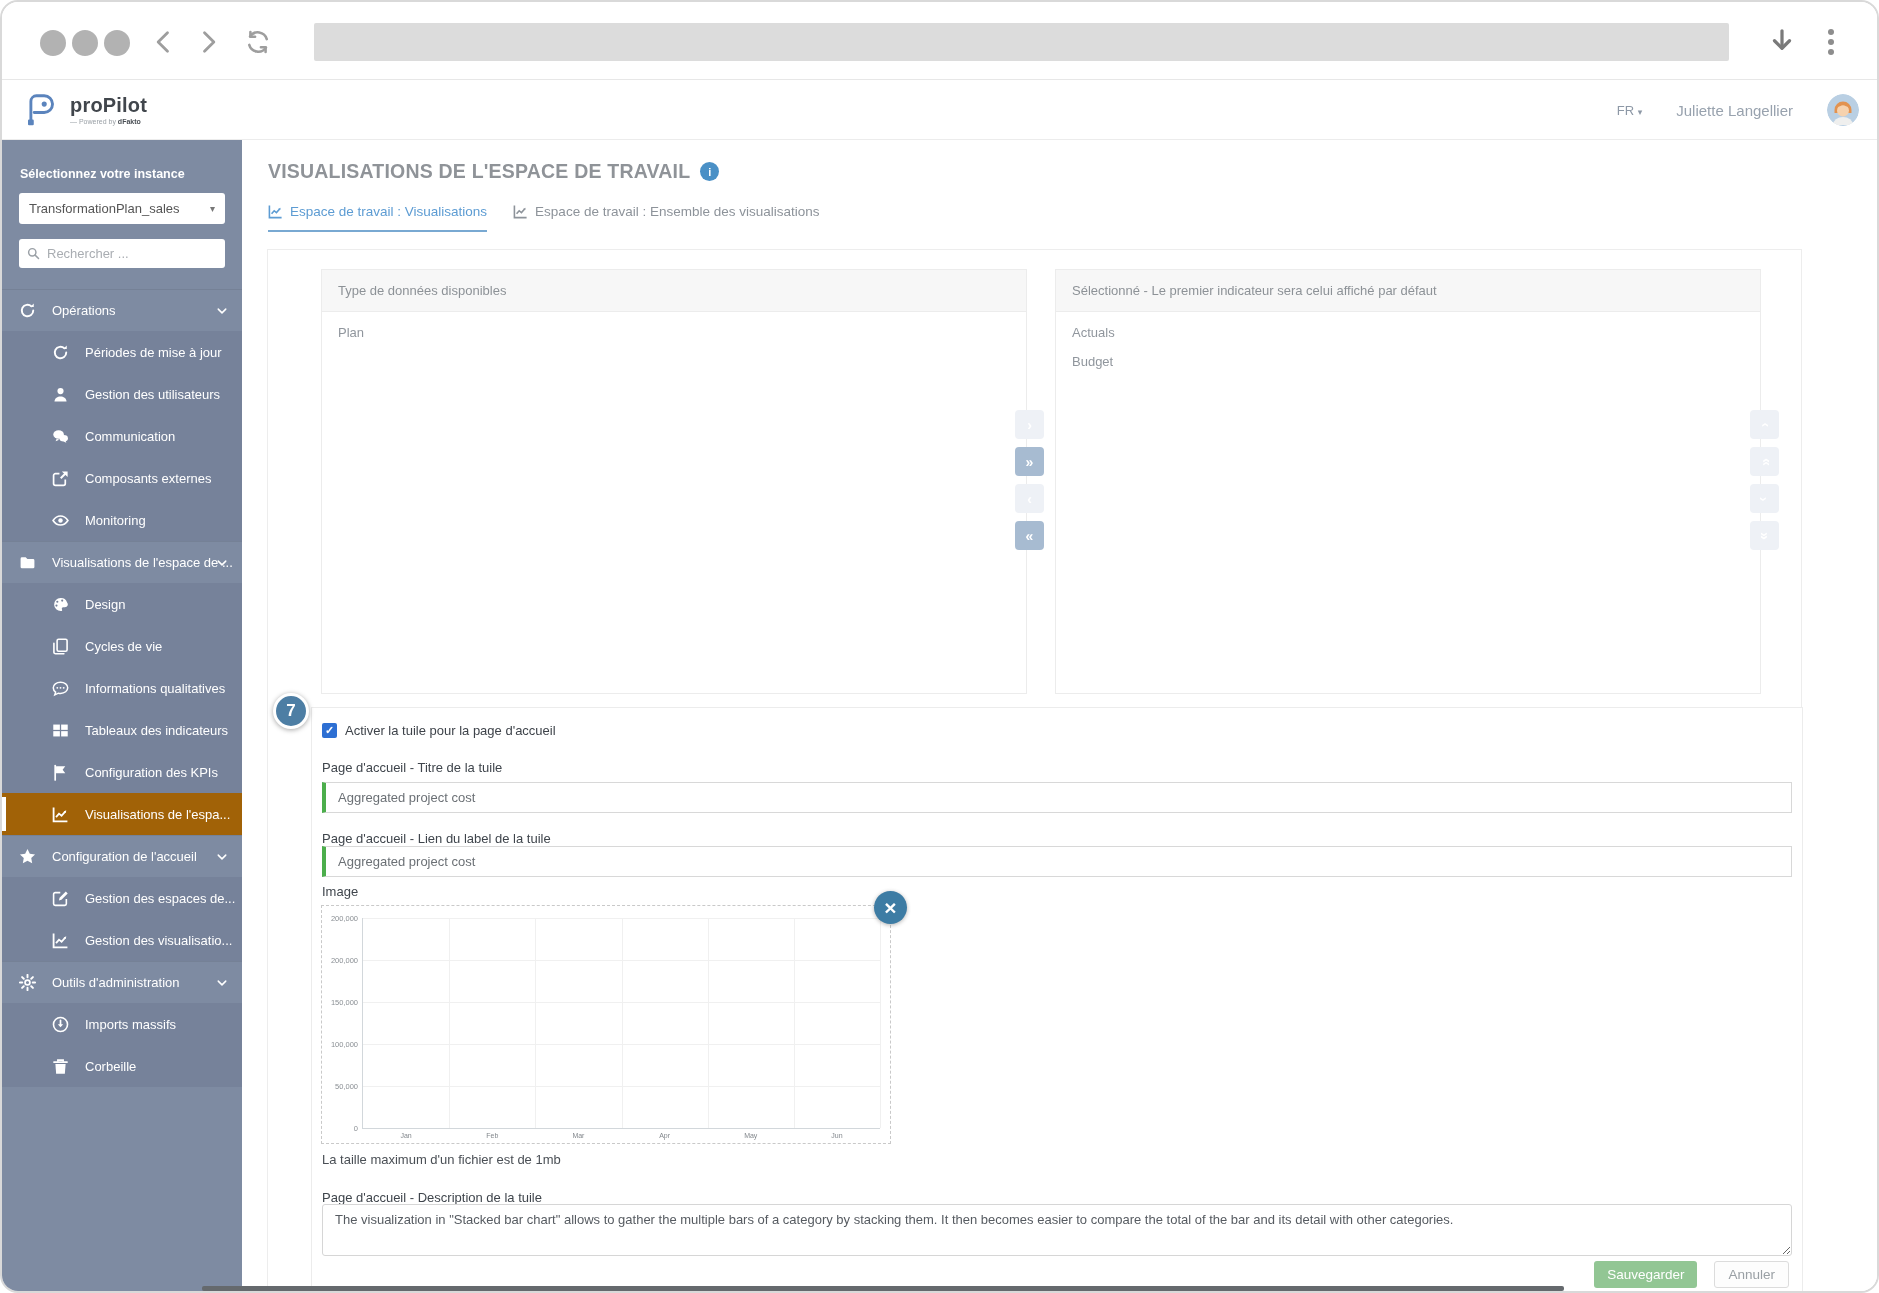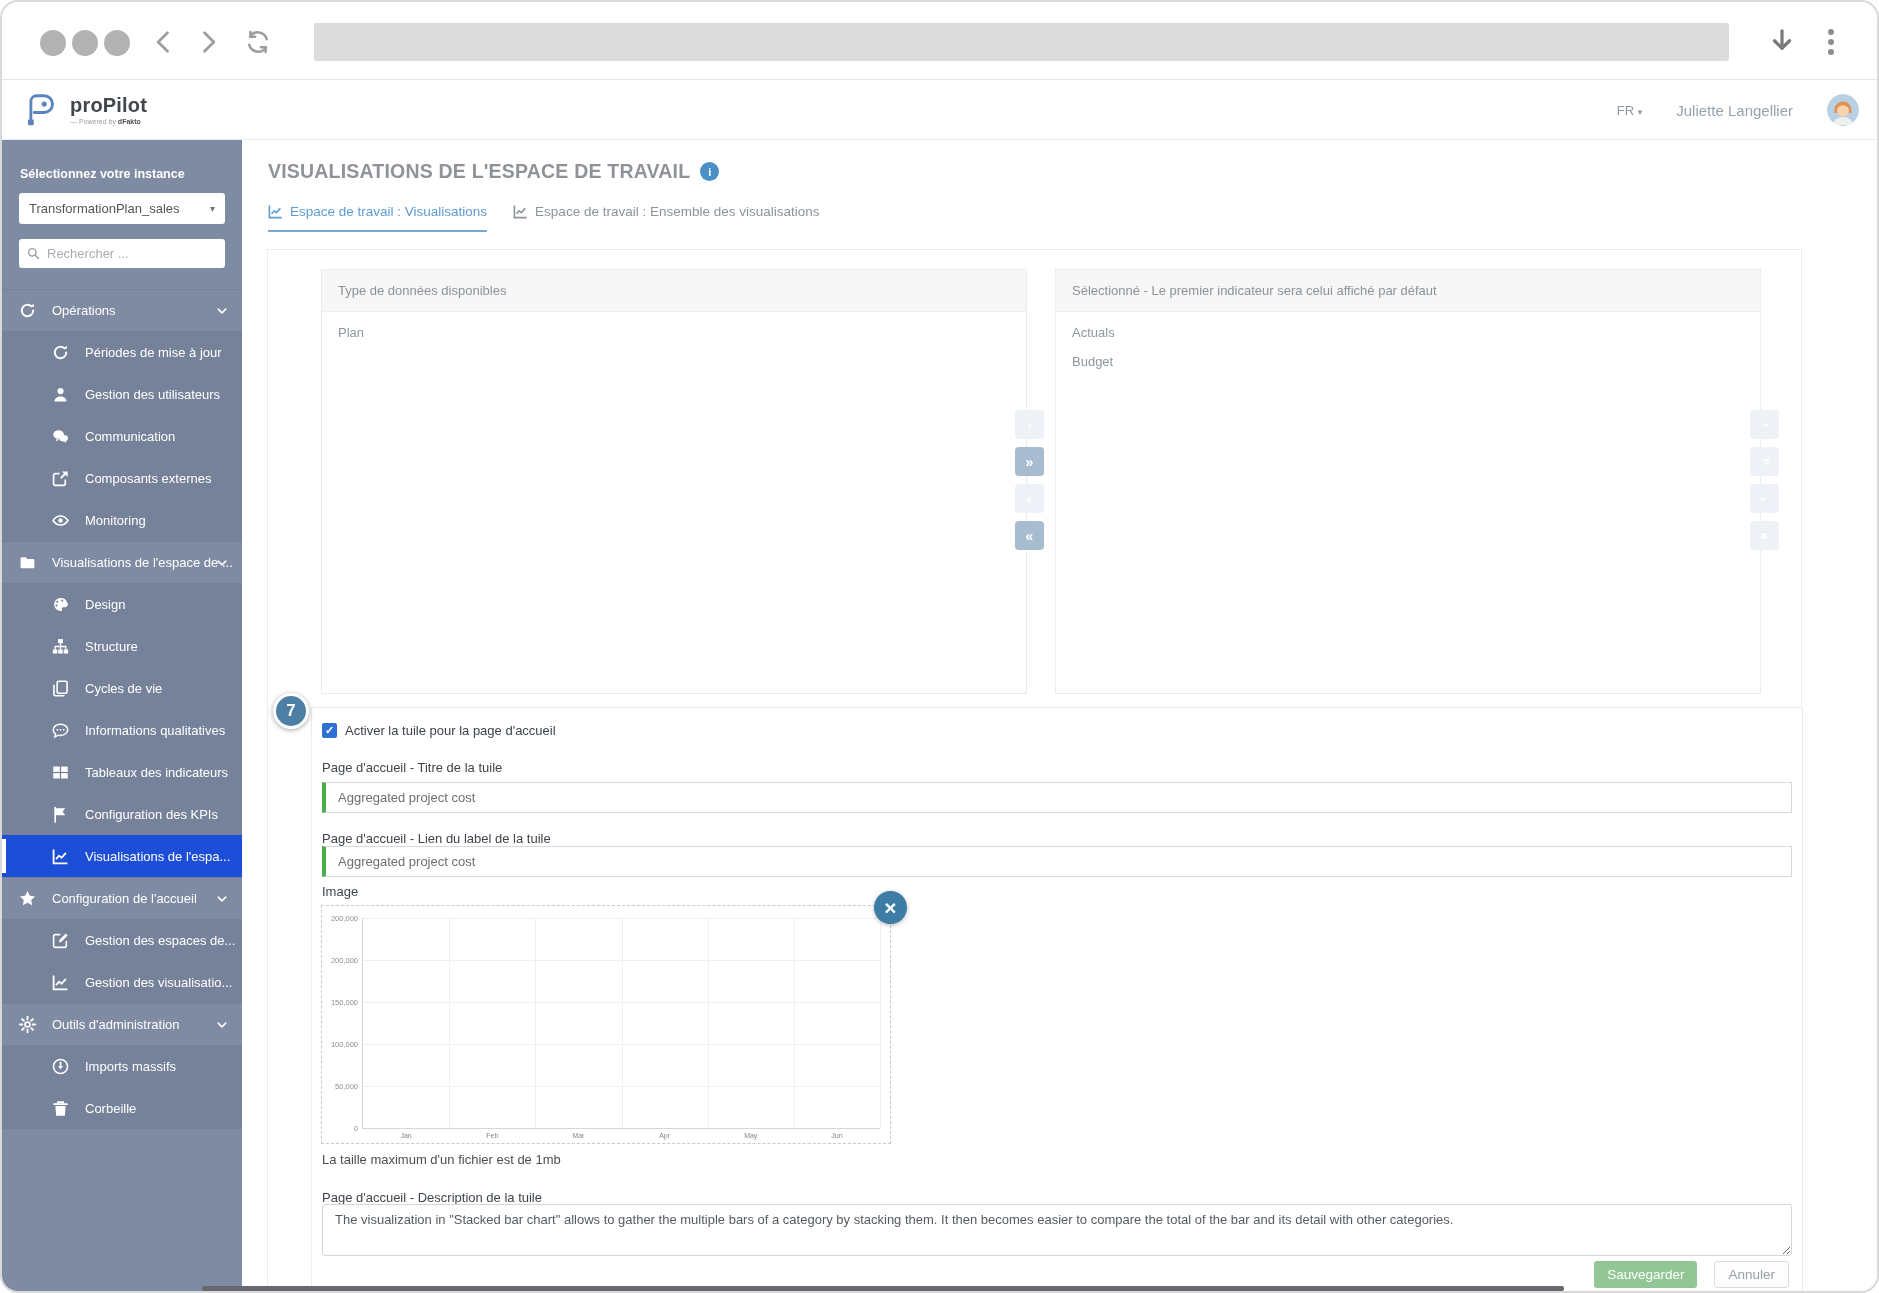--- a/index.html
+++ b/index.html
@@ -40,21 +40,21 @@
   .side-select .sel-caret { margin-left:auto; font-size:10px; color:#777; }
   .side-search { position:absolute; left:17px; top:99px; width:206px; height:29px; background:#fff; border-radius:3px;
                  display:flex; align-items:center; padding:0 8px; gap:7px; }
   .side-search svg { width:13px; height:13px; color:#9aa0a6; flex:none; }
   .side-search input { border:none; outline:none; width:100%; font-size:13px; color:#555; font-family:inherit; }
   .side-search input::placeholder { color:#a9adb2; }
   .nav { position:absolute; left:0; top:149px; right:0; }
   .nav-item { height:42px; display:flex; align-items:center; color:#fff; font-size:13px; cursor:pointer; position:relative; }
   .nav-item.parent { background:#7e8ba2; border-top:1px solid rgba(0,0,0,.07); padding-left:17px; }
   .nav-item.child  { background:#76829a; padding-left:50px; }
-  .nav-item.child.active { background:#1d4ed8; }
+  .nav-item.child.active { background:#a16207; }
   .nav-item.child.active::before { content:""; position:absolute; left:0; top:4px; bottom:4px; width:4px; background:#fff; }
   .nav-ic { width:17px; height:17px; flex:none; margin-right:16px; }
   .nav-ic svg { width:100%; height:100%; }
   .nav-chev { position:absolute; right:14px; width:12px; height:12px; }
   .nav-chev svg { width:100%; height:100%; }
 
   
   .main { position:absolute; left:240px; top:138px; right:0; bottom:0; background:#fff; overflow:hidden; }
   .page-title-row { position:absolute; left:26px; top:20px; display:flex; align-items:center; gap:10px; }
   .page-title { font-size:19.5px; font-weight:bold; color:#8f9398; letter-spacing:.2px; }
@@ -261,30 +261,20 @@
             </svg></span>
         </div>
         <div class="nav-item child">
           <span class="nav-ic"><svg viewBox="0 0 16 16">
               <path d="M8 1.8a6.2 6.2 0 1 0 .4 12.4c1.1 0 1.4-.8 1-1.6-.5-1 .1-1.9 1.3-1.9h1.5A2.8 2.8 0 0 0 14.2 6 6.2 6.2 0 0 0 8 1.8z" fill="currentColor"></path>
               <circle cx="5" cy="5.4" r="1" fill="#76829a"></circle>
               <circle cx="9.6" cy="4.3" r="1" fill="#76829a"></circle>
               <circle cx="4.2" cy="9" r="1" fill="#76829a"></circle>
             </svg></span>
           <span>Design</span>
-        </div>
-        <div class="nav-item child">
-          <span class="nav-ic"><svg viewBox="0 0 16 16">
-              <rect x="5.7" y="1" width="4.6" height="3.8" fill="currentColor"></rect>
-              <rect x="0.8" y="10.8" width="4.2" height="3.8" fill="currentColor"></rect>
-              <rect x="5.9" y="10.8" width="4.2" height="3.8" fill="currentColor"></rect>
-              <rect x="11" y="10.8" width="4.2" height="3.8" fill="currentColor"></rect>
-              <path d="M8 4.8v3M3 10.8V8h10v2.8M8 8v2.8" fill="none" stroke="currentColor" stroke-width="1.2"></path>
-            </svg></span>
-          <span>Structure</span>
         </div>
         <div class="nav-item child">
           <span class="nav-ic"><svg viewBox="0 0 16 16">
               <rect x="4.8" y="1.2" width="9.4" height="11.2" rx="1.4" fill="none" stroke="currentColor" stroke-width="1.5"></rect>
               <path d="M11.2 14.8H3.3a1.5 1.5 0 0 1-1.5-1.5V5" fill="none" stroke="currentColor" stroke-width="1.5" stroke-linecap="round"></path>
             </svg></span>
           <span>Cycles de vie</span>
         </div>
         <div class="nav-item child">
           <span class="nav-ic"><svg viewBox="0 0 16 16">

